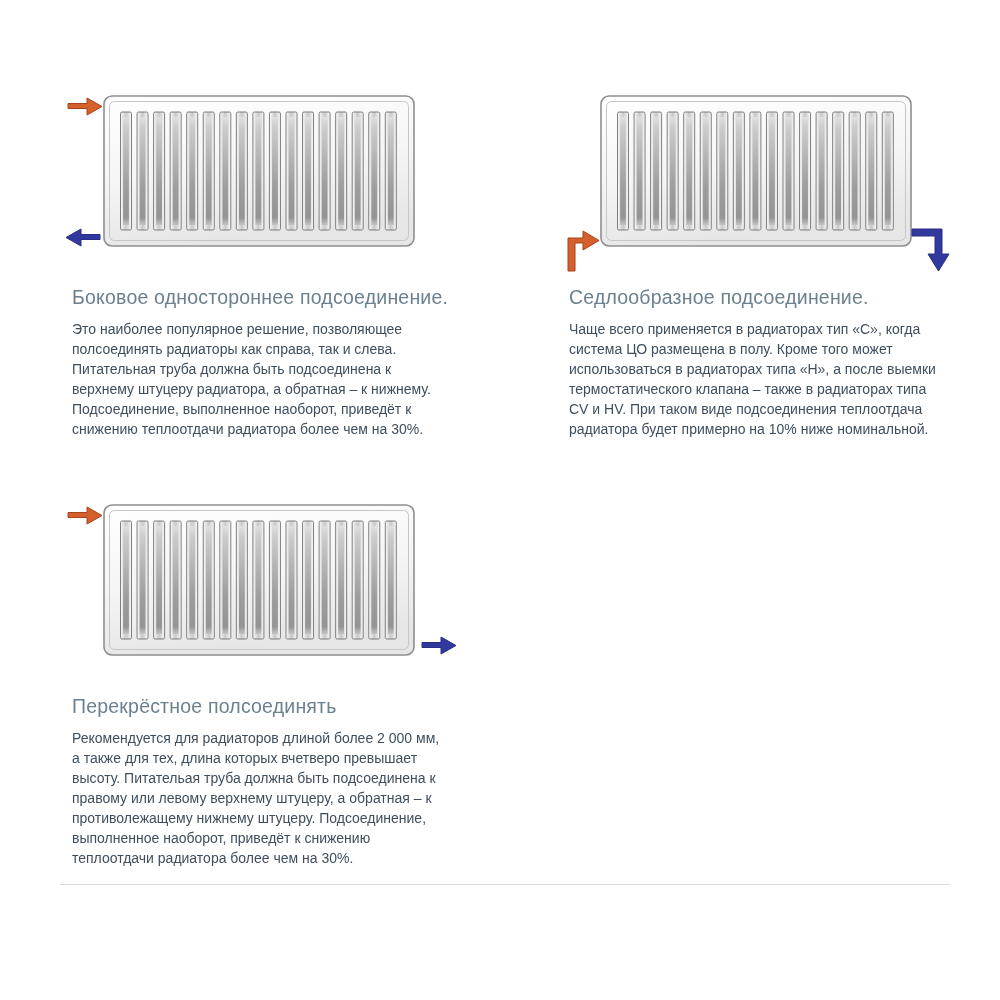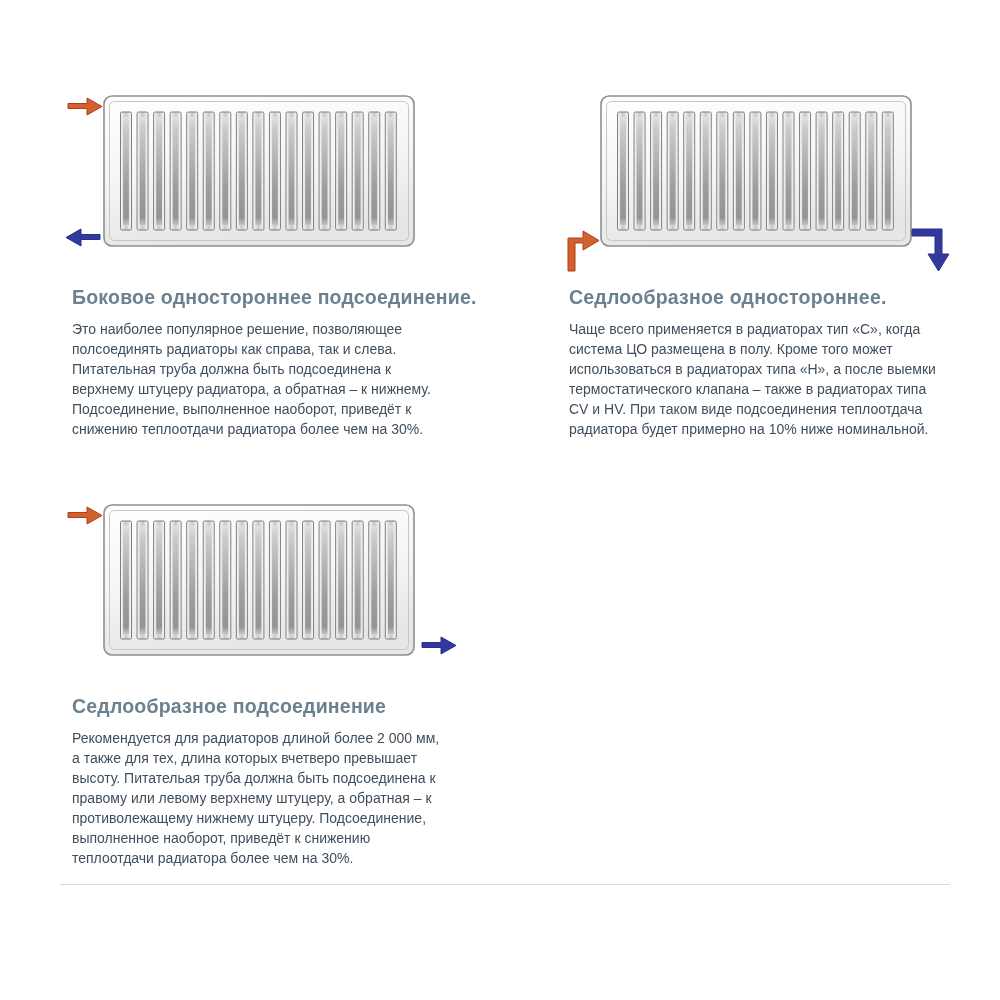--- a/index.html
+++ b/index.html
@@ -23,21 +23,21 @@
     row-gap: 58px;
   }
   figure.diagram-box {
     margin: 0;
     width: 414px;
     height: 188px;
   }
   h2.section-heading {
     margin: 10px 0 10px 6px;
     font-size: 19.5px;
-    font-weight: 700;
+    font-weight: 400;
     letter-spacing: 0.2px;
     color: #6b8190;
   }
   p.section-body {
     margin: 0 0 0 6px;
     max-width: 376px;
     font-size: 14px;
     line-height: 20px;
     color: #3f4e5d;
   }
@@ -165,21 +165,21 @@
               <rect x="251.8" y="22" width="5.8" height="108" fill="url(#gInner)"></rect>
               <rect x="265.75" y="17" width="11" height="118" rx="1.5" fill="url(#gBevel)" stroke="#707070" stroke-width="0.9"></rect>
               <rect x="268.35" y="22" width="5.8" height="108" fill="url(#gInner)"></rect>
               <rect x="282.3" y="17" width="11" height="118" rx="1.5" fill="url(#gBevel)" stroke="#707070" stroke-width="0.9"></rect>
               <rect x="284.90000000000003" y="22" width="5.8" height="108" fill="url(#gInner)"></rect>
             </g>
             <polygon points="2,45 2,12 17,12 17,5 33,14.5 17,24 17,17 9,17 9,45" transform="translate(3,138)" fill="#d4612d" stroke="#a8431a" stroke-width="1" stroke-linejoin="round"></polygon>
             <polygon points="0,2 30,2 30,27 37,27 26.5,44 16,27 23,27 23,9 0,9" transform="translate(349,139)" fill="#32399e" stroke="#2a2f85" stroke-width="1" stroke-linejoin="round"></polygon>
           </svg>
       </figure>
-      <h2 class="section-heading">Седлообразное одностороннее.</h2>
+      <h2 class="section-heading">Седлообразное подсоединение.</h2>
       <p class="section-body">Чаще всего применяется в радиаторах тип «С», когда система ЦО размещена в полу. Кроме того может использоваться в радиаторах типа «Н», а после выемки термостатического клапана – также в радиаторах типа CV и HV. При таком виде подсоединения теплоотдача радиатора будет примерно на 10% ниже номинальной.</p>
     </section>
 
     <section>
       <figure class="diagram-box">
         <svg class="diagram" width="414" height="188" viewBox="0 0 414 188">
             <g transform="translate(37,7)">
               <rect x="1" y="1" width="310" height="150" rx="8" fill="url(#gFrame)" stroke="#8f8f8f" stroke-width="1.6"></rect>
               <rect x="6.5" y="6.5" width="299" height="139" rx="5" fill="none" stroke="#c6c6c6" stroke-width="1"></rect>
               <rect x="17.5" y="17" width="11" height="118" rx="1.5" fill="url(#gBevel)" stroke="#707070" stroke-width="0.9"></rect>
@@ -214,21 +214,21 @@
               <rect x="251.8" y="22" width="5.8" height="108" fill="url(#gInner)"></rect>
               <rect x="265.75" y="17" width="11" height="118" rx="1.5" fill="url(#gBevel)" stroke="#707070" stroke-width="0.9"></rect>
               <rect x="268.35" y="22" width="5.8" height="108" fill="url(#gInner)"></rect>
               <rect x="282.3" y="17" width="11" height="118" rx="1.5" fill="url(#gBevel)" stroke="#707070" stroke-width="0.9"></rect>
               <rect x="284.90000000000003" y="22" width="5.8" height="108" fill="url(#gInner)"></rect>
             </g>
             <polygon points="0,6.5 19,6.5 19,1 34,9.5 19,18 19,11.5 0,11.5" transform="translate(2,9)" fill="#d4612d" stroke="#a8431a" stroke-width="1" stroke-linejoin="round"></polygon>
             <polygon points="0,6.5 19,6.5 19,1 34,9.5 19,18 19,11.5 0,11.5" transform="translate(356,139)" fill="#32399e" stroke="#2a2f85" stroke-width="1" stroke-linejoin="round"></polygon>
           </svg>
       </figure>
-      <h2 class="section-heading">Седлообразное подсоединение</h2>
+      <h2 class="section-heading">Перекрёстное полсоединять</h2>
       <p class="section-body">Рекомендуется для радиаторов длиной более 2 000 мм, а также для тех, длина которых вчетверо превышает высоту. Питательая труба должна быть подсоединена к правому или левому верхнему штуцеру, а обратная – к противолежащему нижнему штуцеру. Подсоединение, выполненное наоборот, приведёт к снижению теплоотдачи радиатора более чем на 30%.</p>
     </section>
 
     <section></section>
   </div>
 
   <hr class="bottom-divider">
 </div>
 
 </body></html>

